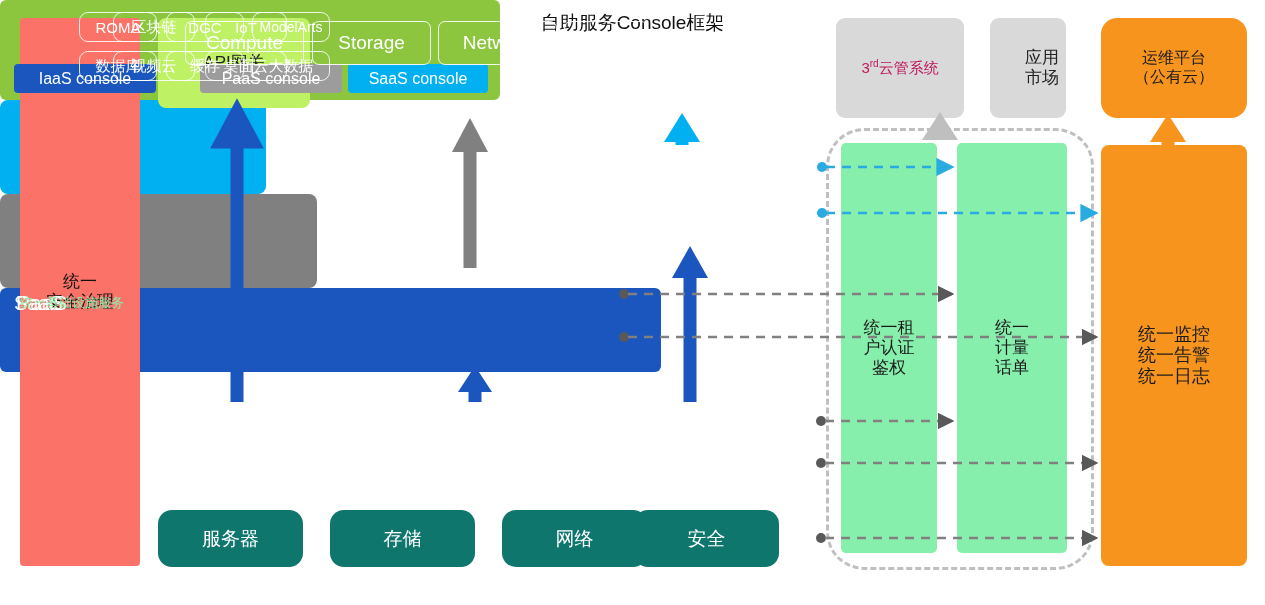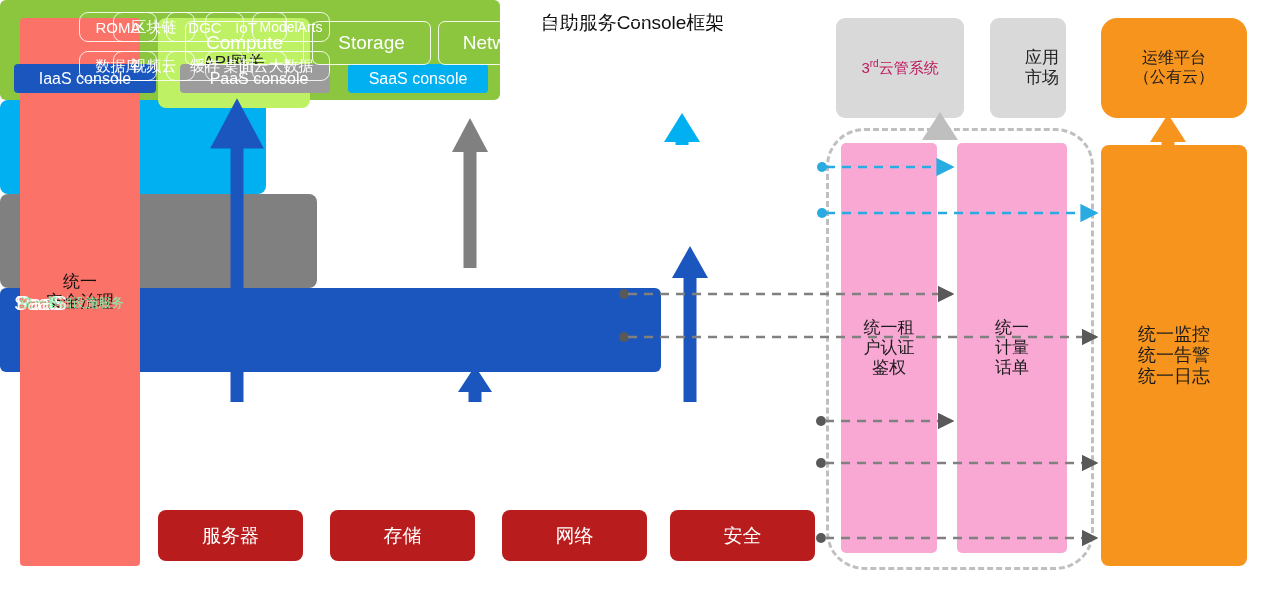--- a/index.html
+++ b/index.html
@@ -12,21 +12,21 @@
   #security{left:20px;top:18px;width:120px;height:548px;background:#FA7268;border-radius:4px;color:#111;font-size:17px;}
 
   
   #apigw{left:158px;top:18px;width:152px;height:90px;background:#bef264;border-radius:8px;color:#222;font-size:17px;}
 
   
   #console{left:322px;top:18px;width:500px;height:100px;background:#8CC63F;border-radius:6px;display:block;}
   #console .title{position:absolute;left:0;top:10px;width:100%;text-align:center;color:#111;font-size:19px;}
   .cbtn{position:absolute;top:64px;height:29px;border-radius:4px;color:#fff;font-size:16px;display:flex;align-items:center;justify-content:center;}
   #iaas-c{left:14px;width:142px;background:#1A56BE;}
-  #paas-c{left:180px;width:142px;background:#9C9C9C;padding-left:8px;}
+  #paas-c{left:200px;width:142px;background:#9C9C9C;}
   #saas-c{left:348px;width:140px;background:#00B0F0;}
 
   
   #thirdparty{left:836px;top:18px;width:128px;height:100px;background:#D9D9D9;border-radius:9px;color:#be185d;font-size:15px;}
   #appmarket{left:990px;top:18px;width:76px;height:100px;background:#D9D9D9;border-radius:9px;color:#222;font-size:17px;padding-left:28px;}
 
   
   #opsbox{left:1101px;top:18px;width:146px;height:100px;background:#F7941E;border-radius:16px;color:#1a1a1a;font-size:16px;}
   #opspanel{left:1101px;top:145px;width:146px;height:421px;background:#F7941E;border-radius:8px;color:#1a1a1a;font-size:18px;}
 
@@ -52,31 +52,31 @@
   
   #infra{left:158px;top:402px;width:661px;height:84px;background:#1A56BE;border-radius:6px;display:block;}
   #infra .glabel{position:absolute;left:20px;top:50%;transform:translateY(-50%);color:#86efac;font-size:13px;}
   .ibtn{position:absolute;top:21px;height:42px;border:1.8px solid rgba(255,255,255,.9);border-radius:7px;display:flex;align-items:center;justify-content:center;color:#fff;font-size:19px;}
   #ib0{left:185px;width:117px;}
   #ib1{left:312px;width:117px;}
   #ib2{left:438px;width:117px;}
   #ib3{left:564px;width:82px;}
 
   
-  .hw{position:absolute;top:510px;height:51px;background:#b91c1c;border-radius:8px;display:flex;align-items:center;justify-content:center;color:#fff;font-size:19px;}
+  .hw{position:absolute;top:510px;height:57px;background:#0f766e;border-radius:14px;display:flex;align-items:center;justify-content:center;color:#fff;font-size:19px;}
   #hw0{left:158px;width:145px;}
   #hw1{left:330px;width:145px;}
   #hw2{left:502px;width:145px;}
-  #hw3{left:670px;width:145px;}
+  #hw3{left:634px;width:145px;}
 
   
   #dashcontainer{position:absolute;left:826px;top:128px;width:268px;height:442px;border:3px dashed #BFBFBF;border-radius:38px;box-sizing:border-box;}
 
   
-  .gcol{position:absolute;background:#f9a8d4;border-radius:5px;display:flex;align-items:center;justify-content:center;color:#1a1a1a;font-size:17px;text-align:center;}
+  .gcol{position:absolute;background:#86efac;border-radius:5px;display:flex;align-items:center;justify-content:center;color:#1a1a1a;font-size:17px;text-align:center;}
   #authcol{left:841px;top:143px;width:96px;height:410px;}
   #metercol{left:957px;top:143px;width:110px;height:410px;}
 </style>
 </head>
 <body>
 
 <div id="stage">
 
   <div class="box" id="security">
     <span class="lbl">统一

